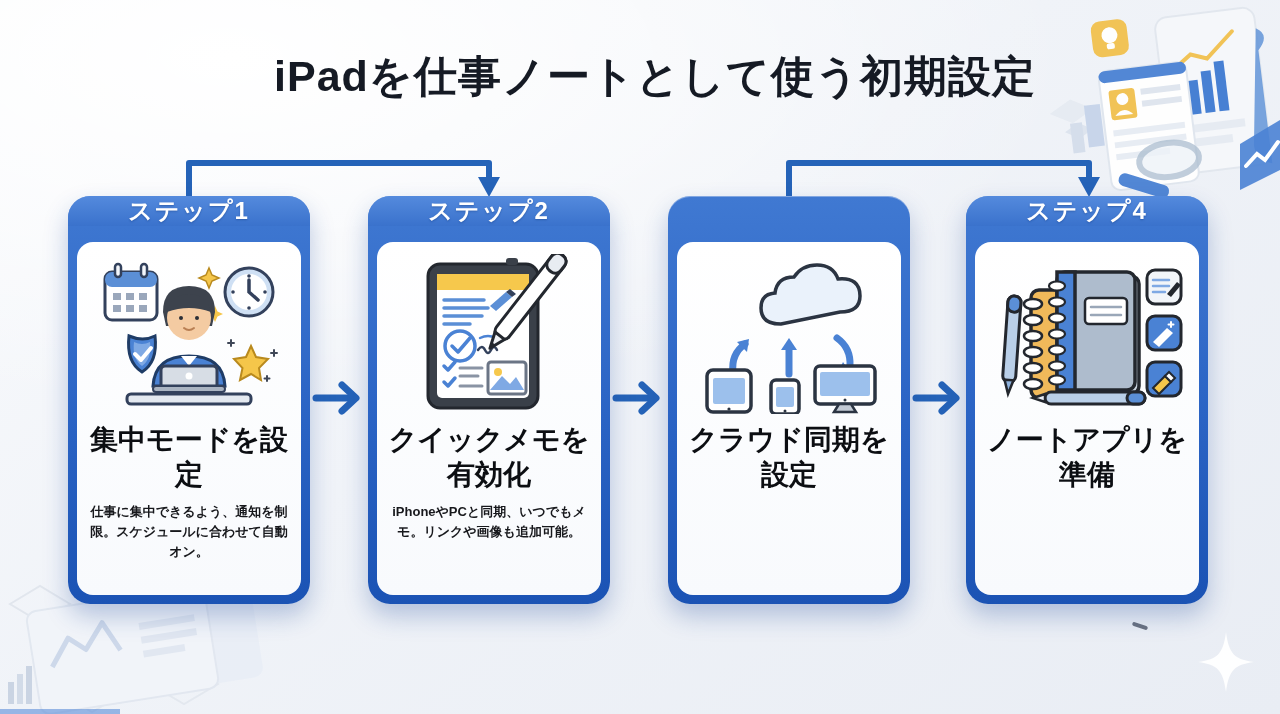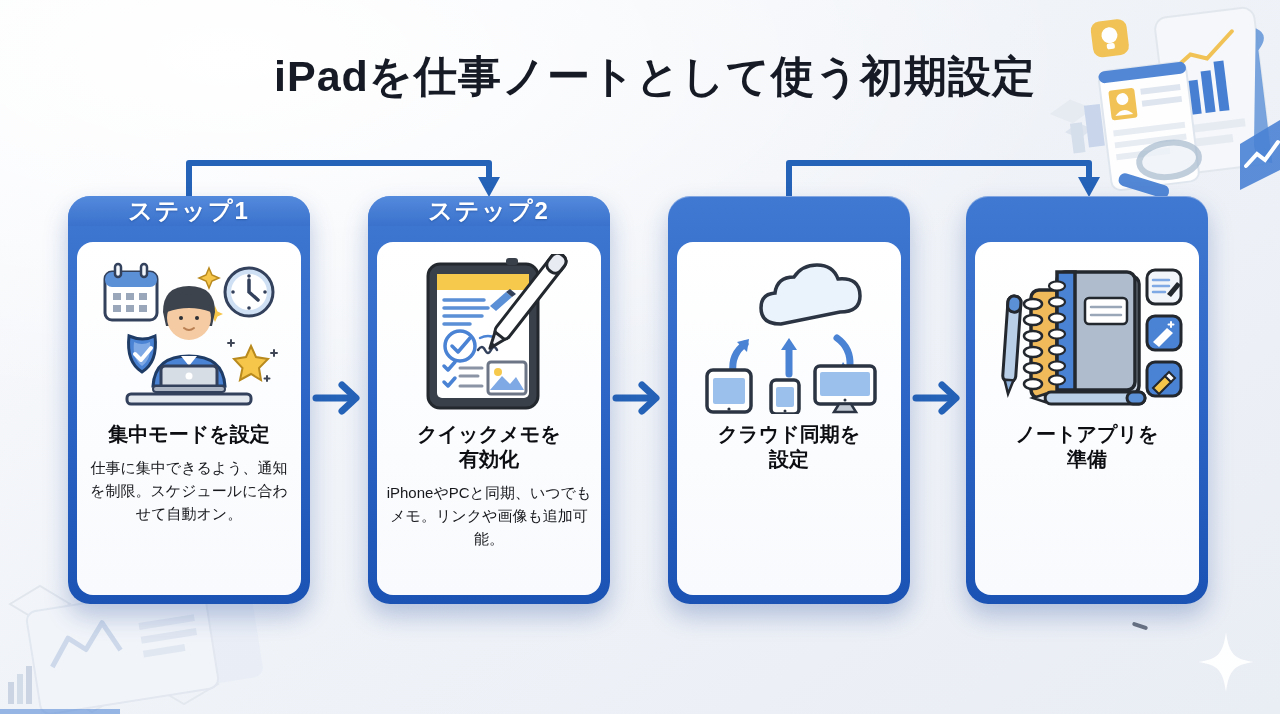--- a/index.html
+++ b/index.html
@@ -40,25 +40,25 @@
     text-shadow:0 1px 2px rgba(20,60,130,.45);}
   .card-body{
     position:absolute;left:9px;right:9px;top:46px;bottom:9px;
     background:linear-gradient(180deg,#ffffff 0%,#f8fafd 100%);
     border-radius:16px;display:flex;flex-direction:column;align-items:center;
     padding:6px 8px;box-sizing:border-box;
   }
   .icon-wrap{height:172px;display:flex;align-items:center;justify-content:center;flex:none;}
   .step-heading{
     margin-top:2px;white-space:pre-line;text-align:center;
-    font-size:20px;font-weight:800;color:#0c0e12;line-height:1.25;flex:none;
+    font-size:28px;font-weight:800;color:#0c0e12;line-height:1.25;flex:none;
   }
   .step-desc{
-    margin-top:10px;text-align:center;font-size:15px;color:#17181c;
-    line-height:1.52;font-weight:400;
+    margin-top:10px;text-align:center;font-size:13px;color:#17181c;
+    line-height:1.52;font-weight:700;
   }
 </style>
 </head>
 <body>
 
 <div class="canvas">
 
   <svg class="deco deco-tr" width="235" height="225" viewBox="0 0 235 225">
     <g transform="rotate(-7 120 110)" opacity="0.95">
       <path d="M5 100 l22 -12 22 12 -22 12 z" fill="#e6ebf2"></path>
@@ -287,20 +287,23 @@
           <path d="M150 150 l-5 8 h22 l-5 -8 z" fill="#c3cad4" stroke="#2b3442" stroke-width="2.5"></path>
           <circle cx="156" cy="146" r="1.5" fill="#2b3442"></circle>
         </svg>
       </div>
       <div class="step-heading">クラウド同期を
 設定</div>
     </div>
   </div>
 
   <div class="card" style="left:966px">
+    <div class="card-header">
+      <span class="card-header-label">ステップ4</span>
+    </div>
     <div class="card-body">
       <div class="icon-wrap">
         <svg width="200" height="160" viewBox="0 0 200 160">
 
           <g transform="rotate(4 24 90)">
             <rect x="18" y="42" width="13" height="86" rx="6" fill="#b9cfe8" stroke="#23272e" stroke-width="3"></rect>
             <rect x="18" y="42" width="13" height="16" rx="6" fill="#5b8fd6" stroke="#23272e" stroke-width="3"></rect>
             <path d="M20 126 l4.5 14 4.5 -14 z" fill="#8fb2dd" stroke="#23272e" stroke-width="2.5"></path>
           </g>
 

